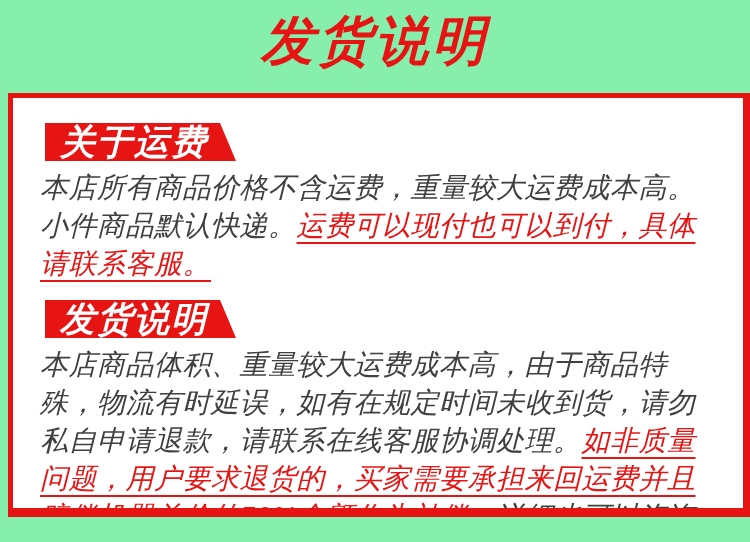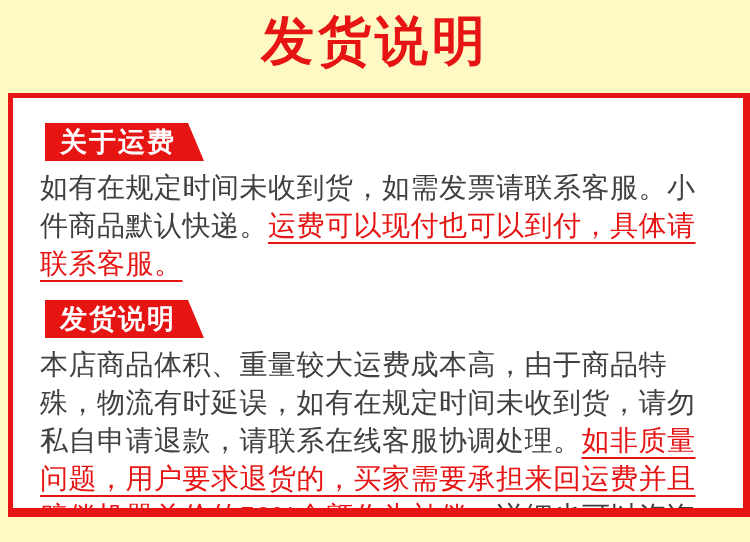--- a/index.html
+++ b/index.html
@@ -8,21 +8,22 @@
     background: #ffffff;
     width: 750px;
     height: 542px;
     overflow: hidden;
     font-family: "Liberation Sans", "DejaVu Sans", sans-serif;
   }
   .page {
     position: relative;
     width: 750px;
     height: 542px;
-    background: #fef9c3;
+    background: #86efac;
+    font-style: italic;
   }
   .main-title {
     margin: 0;
     padding-top: 8px;
     height: 66px;
     line-height: 66px;
     text-align: center;
     font-size: 53px;
     font-weight: 900;
     letter-spacing: 4px;
@@ -37,21 +38,21 @@
     border-right-width: 7px;
     border-bottom-width: 9px;
     padding: 25px 24px 0 27px;
     overflow: hidden;
     background: #ffffff;
   }
   .ribbon {
     display: inline-block;
     background: #e71414;
     color: #ffffff;
-    font-size: 27px;
+    font-size: 35px;
     font-weight: bold;
     line-height: 38px;
     height: 38px;
     padding: 0 28px 0 15px;
     margin-left: 5px;
     letter-spacing: 2px;
     clip-path: polygon(0 0, calc(100% - 16px) 0, 100% 100%, 0 100%);
   }
   .para {
     margin: 8px 0 17px 0;
@@ -77,21 +78,21 @@
 <div class="page">
 
   <h1 class="main-title">发货说明</h1>
 
   <div class="notice-box">
 
     <div class="ribbon">
       <span>关于运费</span>
     </div>
 
-    <p class="para"><span>如有在规定时间未收到货，如需发票请联系客服。小件商品默认快递。</span><span class="red-ul">运费可以现付也可以到付，具体请联系客服。</span></p>
+    <p class="para"><span>本店所有商品价格不含运费，重量较大运费成本高。小件商品默认快递。</span><span class="red-ul">运费可以现付也可以到付，具体请联系客服。</span></p>
 
     <div class="ribbon">
       <span>发货说明</span>
     </div>
 
     <p class="para last"><span>本店商品体积、重量较大运费成本高，由于商品特殊，物流有时延误，如有在规定时间未收到货，请勿私自申请退款，请联系在线客服协调处理。</span><span class="red-ul">如非质量问题，用户要求退货的，买家需要承担来回运费并且赔偿机器总价的50%金额作为补偿，</span><span>详细也可以咨询我们在线客服或者致电购机热线：</span></p>
 
   </div>
 </div>
 

